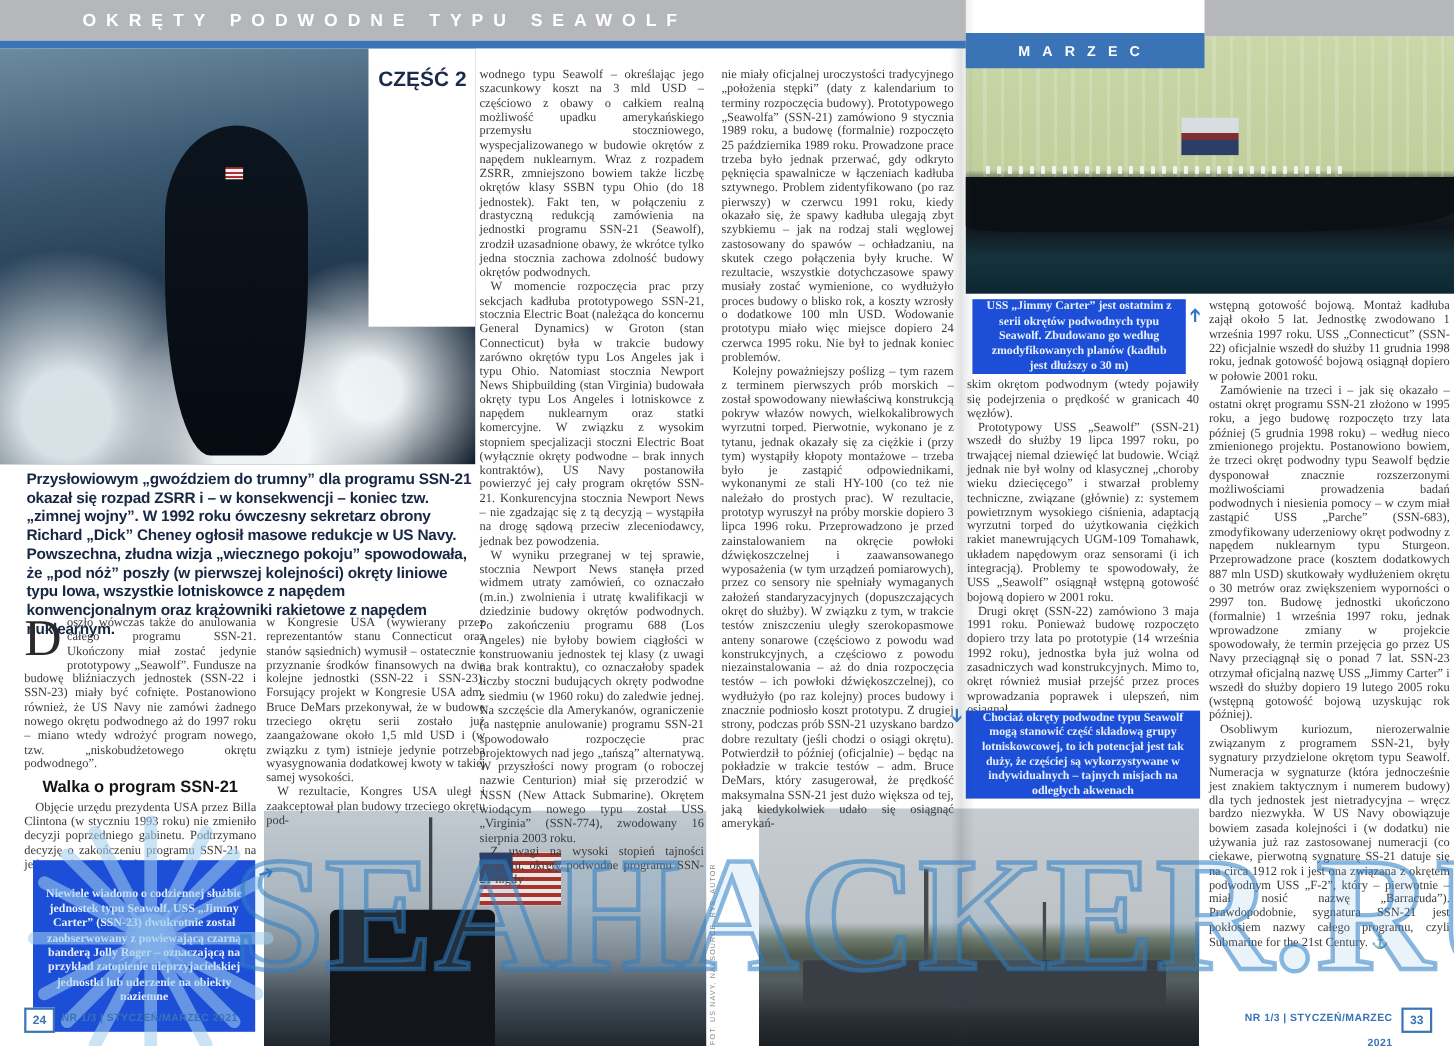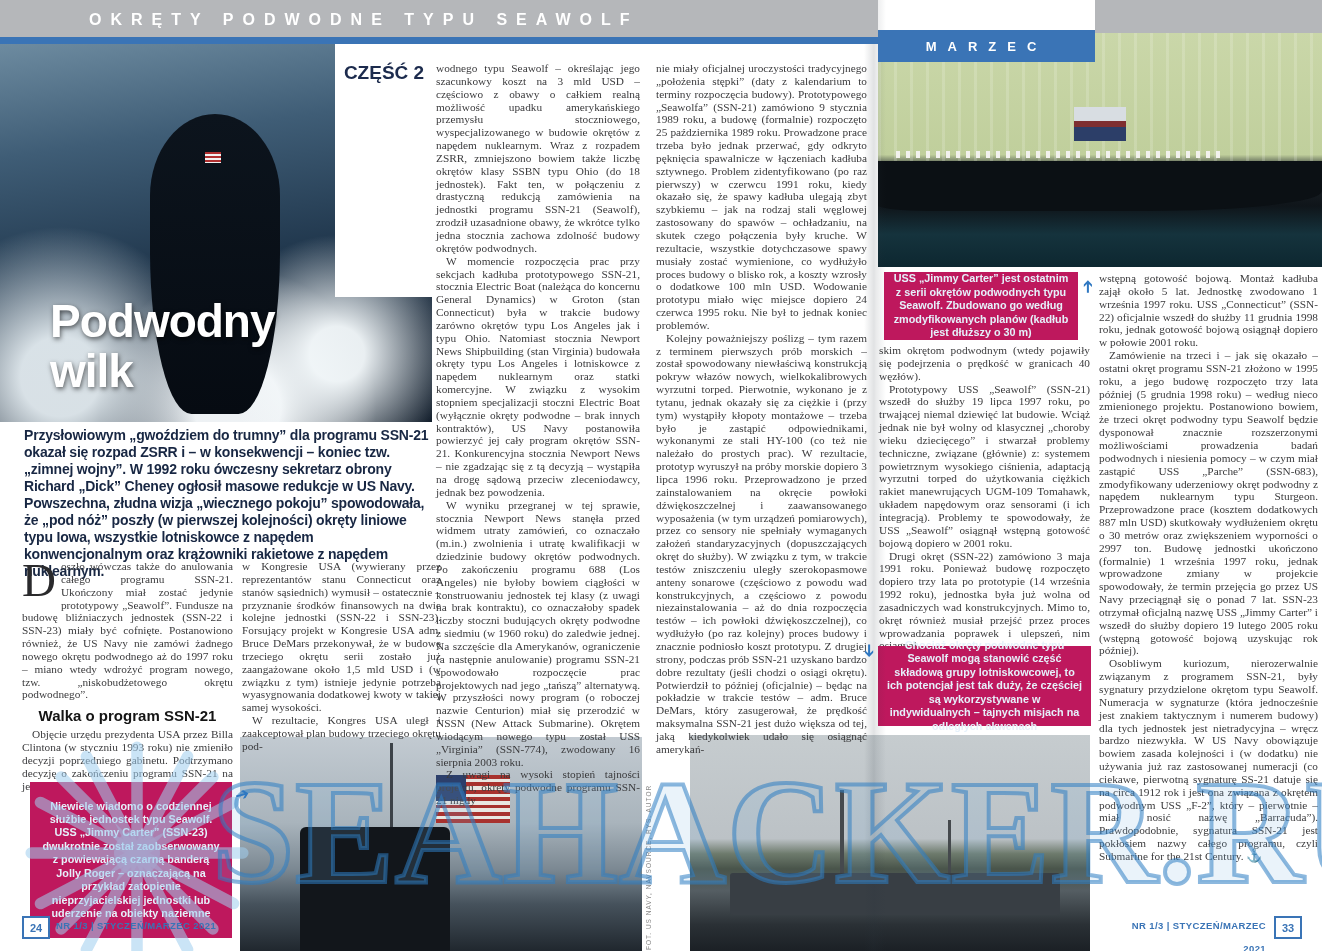--- a/index.html
+++ b/index.html
@@ -2,21 +2,21 @@
 <html><head>
 <meta charset="utf-8">
 <style>
   html,body{margin:0;padding:0;background:#e8e8e8;}
   #spread{position:relative;width:1322px;height:951px;background:#ffffff;overflow:hidden;
           font-family:"Liberation Serif",serif;color:#333;}
   .abs{position:absolute;}
 
   
   #hdr-bar{left:0;top:0;width:878px;height:37px;background:#b5b7ba;z-index:5;}
-  #hdr-title{left:89px;top:0;height:37px;line-height:39px;font-family:"Liberation Sans",sans-serif;
+  #hdr-title{left:75px;top:0;height:37px;line-height:39px;font-family:"Liberation Sans",sans-serif;
              font-weight:bold;font-size:16px;color:#fff;letter-spacing:9px;z-index:6;white-space:nowrap;}
   #hdr-underline{left:0;top:37px;width:878px;height:7px;background:#3a74b6;z-index:5;}
   #hdr-gray-right{left:1095px;top:0;width:227px;height:33px;background:#b5b7ba;z-index:5;}
   #bandera-box{left:878px;top:30px;width:217px;height:32px;background:#3a74b6;z-index:7;
                font-family:"Liberation Sans",sans-serif;font-weight:bold;font-size:13px;color:#fff;
                letter-spacing:11px;text-align:center;line-height:33px;}
 
   
   #photo-main{left:0;top:44px;width:432px;height:378px;z-index:1;
     background:
@@ -47,21 +47,21 @@
   #col2{left:242px;top:560px;width:199px;height:178px;}
   #col3{left:436px;top:62px;width:204px;height:662px;}
   #col4{left:656px;top:62px;width:211px;height:664px;}
   #colA{left:879px;top:344px;width:211px;height:298px;}
   #colB{left:1099px;top:272px;width:219px;height:588px;}
   .dropcap{float:left;font-size:47px;line-height:37px;margin:2px 5px 0 0;color:#2a2a2c;}
   .subhead{font-family:"Liberation Sans",sans-serif;font-weight:bold;font-size:15px;line-height:16px;
            text-align:center;margin:7px 0 4px;color:#141414;}
 
   
-  .cap{background:#be185d;z-index:3;font-family:Liberation Sans, sans-serif;font-weight:bold;
+  .cap{background:#1d4ed8;z-index:3;font-family:Liberation Serif, serif;font-weight:bold;
        font-size:10.8px;line-height:13.4px;color:#e6f1fb;text-align:center;
        display:flex;align-items:center;justify-content:center;padding:6px 9px;box-sizing:border-box;}
   #cap1{left:30px;top:782px;width:202px;height:156px;}
   #cap2{left:884px;top:272px;width:194px;height:68px;}
   #cap3{left:878px;top:646px;width:213px;height:80px;}
   .cap-arrow{z-index:6;color:#2f78c2;font-size:17px;font-family:"DejaVu Sans",sans-serif;line-height:1;}
   #arrow1{left:235px;top:786px;transform:rotate(-15deg);}
   #arrow2{left:1080px;top:278px;transform:rotate(-90deg);}
   #arrow3{left:862px;top:642px;transform:rotate(90deg);}
 
@@ -129,24 +129,20 @@
   <div class="abs" id="hdr-underline"></div>
   <div class="abs" id="hdr-gray-right"></div>
   <div class="abs" id="bandera-box">MARZEC</div>
 
   <div class="abs" id="photo-main">
     <div class="abs" id="hull"></div>
     <div class="abs" id="flag-hint"></div>
   </div>
   <div class="abs" id="part-box"></div>
   <div class="abs" id="part-label">CZĘŚĆ 2</div>
-  <div class="abs" id="art-title">
-    <span>Podwodny</span><br>
-    <span>wilk</span>
-  </div>
 
   <div class="abs" id="intro">Przysłowiowym „gwoździem do trumny” dla programu SSN-21 okazał się rozpad ZSRR i – w konsekwencji – koniec tzw. „zimnej wojny”. W 1992 roku ówczesny sekretarz obrony Richard „Dick” Cheney ogłosił masowe redukcje w US Navy. Powszechna, złudna wizja „wiecznego pokoju” spowodowała, że „pod nóż” poszły (w pierwszej kolejności) okręty liniowe typu Iowa, wszystkie lotniskowce z napędem konwencjonalnym oraz krążowniki rakietowe z napędem nuklearnym.</div>
 
   <div class="abs col" id="col1">
     <p><span class="dropcap">D</span><span>oszło wówczas także do anulowania całego programu SSN-21. Ukończony miał zostać jedynie prototypowy „Seawolf”. Fundusze na budowę bliźniaczych jednostek (SSN-22 i SSN-23) miały być cofnięte. Postanowiono również, że US Navy nie zamówi żadnego nowego okrętu podwodnego aż do 1997 roku – miano wtedy wdrożyć program nowego, tzw. „niskobudżetowego okrętu podwodnego”.</span></p>
     <div class="subhead">Walka o program SSN-21</div>
     <p class="ind">Objęcie urzędu prezydenta USA przez Billa Clintona (w styczniu 1993 roku) nie zmieniło decyzji poprzedniego gabinetu. Podtrzymano decyzję o zakończeniu programu SSN-21 na jednym okręcie, jednak nacisk polityczny</p>
   </div>
 
   <div class="abs col" id="col2">

